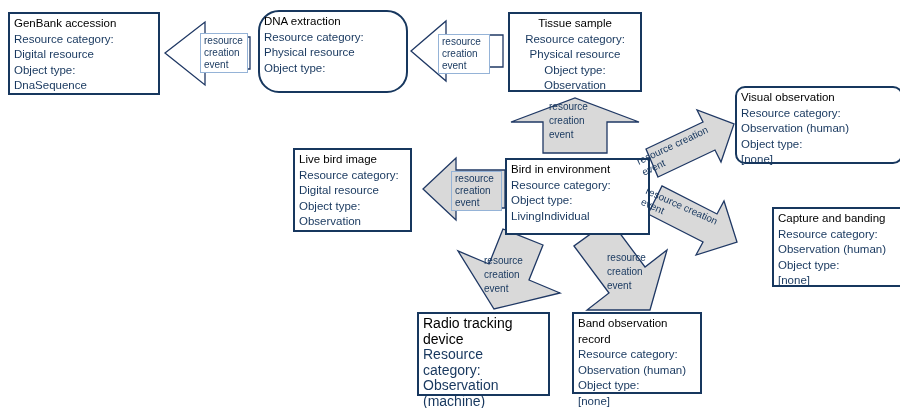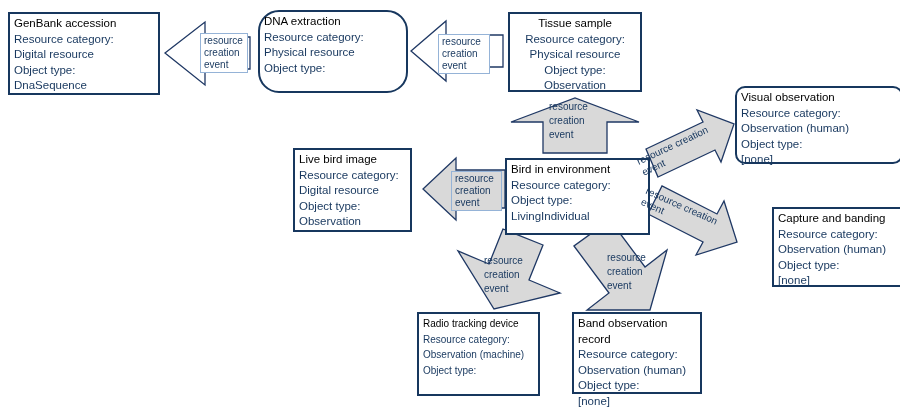--- a/index.html
+++ b/index.html
@@ -97,21 +97,21 @@
   </div>
 
   <div class="node" style="left:772px; top:207px; width:161px; height:80px;">
     <div class="node-title">Capture and banding</div>
     <div class="node-line">Resource category:</div>
     <div class="node-line">Observation (human)</div>
     <div class="node-line">Object type:</div>
     <div class="node-line">[none]</div>
   </div>
 
-  <div class="node" style="left:417px; top:312px; width:123px; height:84px; font-size:10px;">
+  <div class="node" style="left:417px; top:312px; width:133px; height:84px; font-size:14px;">
     <div class="node-title">Radio tracking device</div>
     <div class="node-line">Resource category:</div>
     <div class="node-line">Observation (machine)</div>
     <div class="node-line">Object type:</div>
 
   </div>
 
   <div class="node" style="left:572px; top:312px; width:130px; height:82px;">
     <div class="node-title">Band observation record</div>
     <div class="node-line">Resource category:</div>

